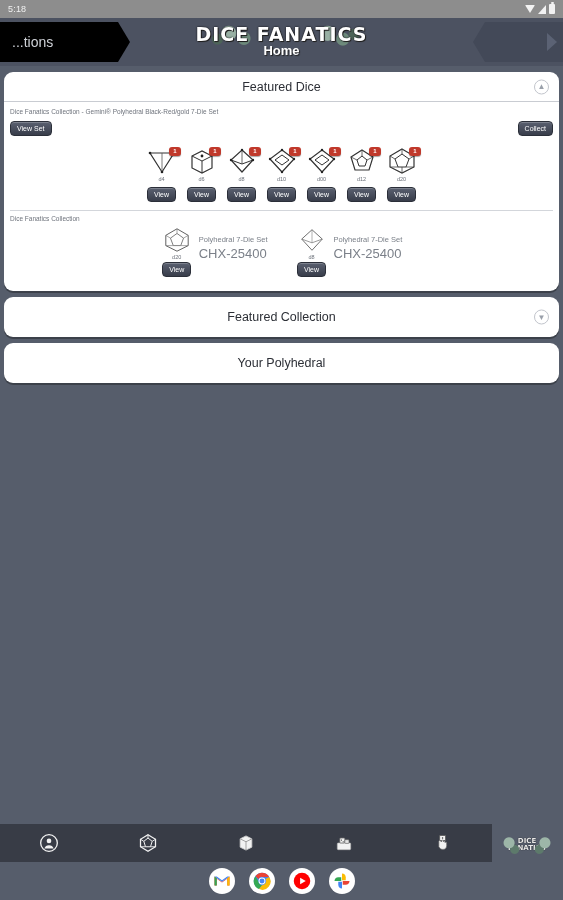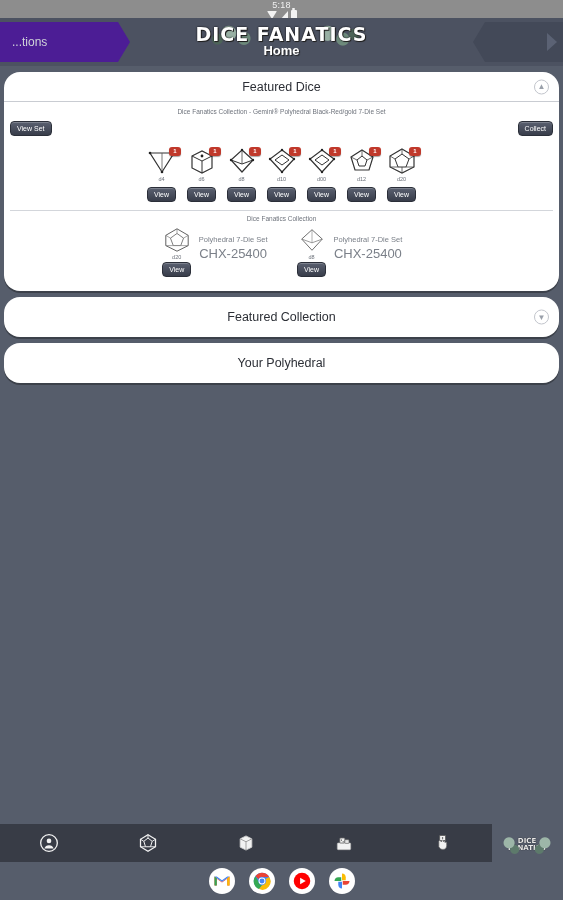--- a/index.html
+++ b/index.html
@@ -8,44 +8,44 @@
     background: #565d6b;
     font-family: "Liberation Sans", sans-serif;
     overflow: hidden;
   }
   .screen { position: relative; width: 563px; height: 900px; background: #565d6b; }
 
   
   .statusbar {
     height: 18px; background: #8d8d8d; color: #f0f0f0;
     display: flex; align-items: center; justify-content: space-between;
-    padding: 0 8px; font-size: 9px; letter-spacing: .2px; flex-direction: column;
+    padding: 0 8px; font-size: 9px; letter-spacing: .2px;
   }
   .status-icons { display: flex; align-items: center; gap: 3px; }
   .ic-wifi { width: 0; height: 0; border-left: 5px solid transparent;
              border-right: 5px solid transparent; border-top: 8px solid #f2f2f2;
              border-radius: 1px; }
   .ic-signal { width: 0; height: 0; border-left: 8px solid transparent;
                border-bottom: 9px solid #f2f2f2; }
   .ic-batt { width: 6px; height: 10px; background: #f2f2f2; border-radius: 1px;
              position: relative; }
   .ic-batt::after { content:""; position:absolute; top:-2px; left:1.5px;
              width:3px; height:2px; background:#f2f2f2; border-radius:1px; }
 
   
   .appbar {
     position: relative; height: 48px; background: #4c5261;
     display: flex; align-items: center; overflow: hidden;
   }
   .tab-left {
     position: absolute; left: 0; top: 4px; height: 40px; width: 130px;
-    background: #4c1d95;
+    background: #000000;
     clip-path: polygon(0 0, 118px 0, 130px 50%, 118px 100%, 0 100%);
     display: flex; align-items: center; padding-left: 12px;
-    color: #cfd2d8; font-size: 12px;
+    color: #cfd2d8; font-size: 14px;
   }
   .tab-right {
     position: absolute; right: 0; top: 4px; height: 40px; width: 90px;
     background: #434958;
     clip-path: polygon(12px 0, 90px 0, 90px 100%, 12px 100%, 0 50%);
   }
   .tab-right::after {
     content:""; position:absolute; right: 6px; top: 50%;
     width: 0; height: 0; transform: translateY(-50%);
     border-top: 9px solid transparent; border-bottom: 9px solid transparent;
@@ -75,39 +75,39 @@
   }
   .logo-sub {
     position: relative; z-index: 2; color: #ffffff; font-size: 13px;
     font-weight: bold; margin-top: 1px; text-shadow: 1px 1px 1px #222;
   }
 
   
   .content { padding: 6px 4px 0 4px; }
 
   .panel {
-    background: #ffffff; border-radius: 16px; margin-bottom: 6px;
+    background: #ffffff; border-radius: 9px; margin-bottom: 6px;
     box-shadow: 0 2px 0 rgba(0,0,0,.30);
     overflow: hidden;
   }
   .panel-head {
     position: relative; height: 30px; display: flex;
     align-items: center; justify-content: center;
     font-size: 12.5px; color: #2c2f36;
   }
   .panel-head.with-rule { border-bottom: 1px solid #c9ccd2; }
   .chev {
     position: absolute; right: 10px; top: 50%; transform: translateY(-50%);
     width: 15px; height: 15px; border: 1px solid #c2c5cc; border-radius: 50%;
     display: flex; align-items: center; justify-content: center;
     color: #9aa0aa; font-size: 8px; line-height: 1;
   }
 
   
-  .fd-body { padding: 4px 0 6px 0; text-align: center; }
+  .fd-body { padding: 4px 0 6px 0; }
   .fd-title { font-size: 6.5px; color: #6e737c; padding: 2px 6px 0 6px; }
   .fd-actions { position: relative; height: 22px; margin-top: 4px; }
 
   .btn {
     background: linear-gradient(#5a6070, #383d4a);
     color: #fff; border: 1px solid #2b2f39; border-radius: 4px;
     font-size: 7px; padding: 3px 6px; line-height: 1;
     display: inline-block; white-space: nowrap;
     box-shadow: inset 0 1px 0 rgba(255,255,255,.22);
   }

